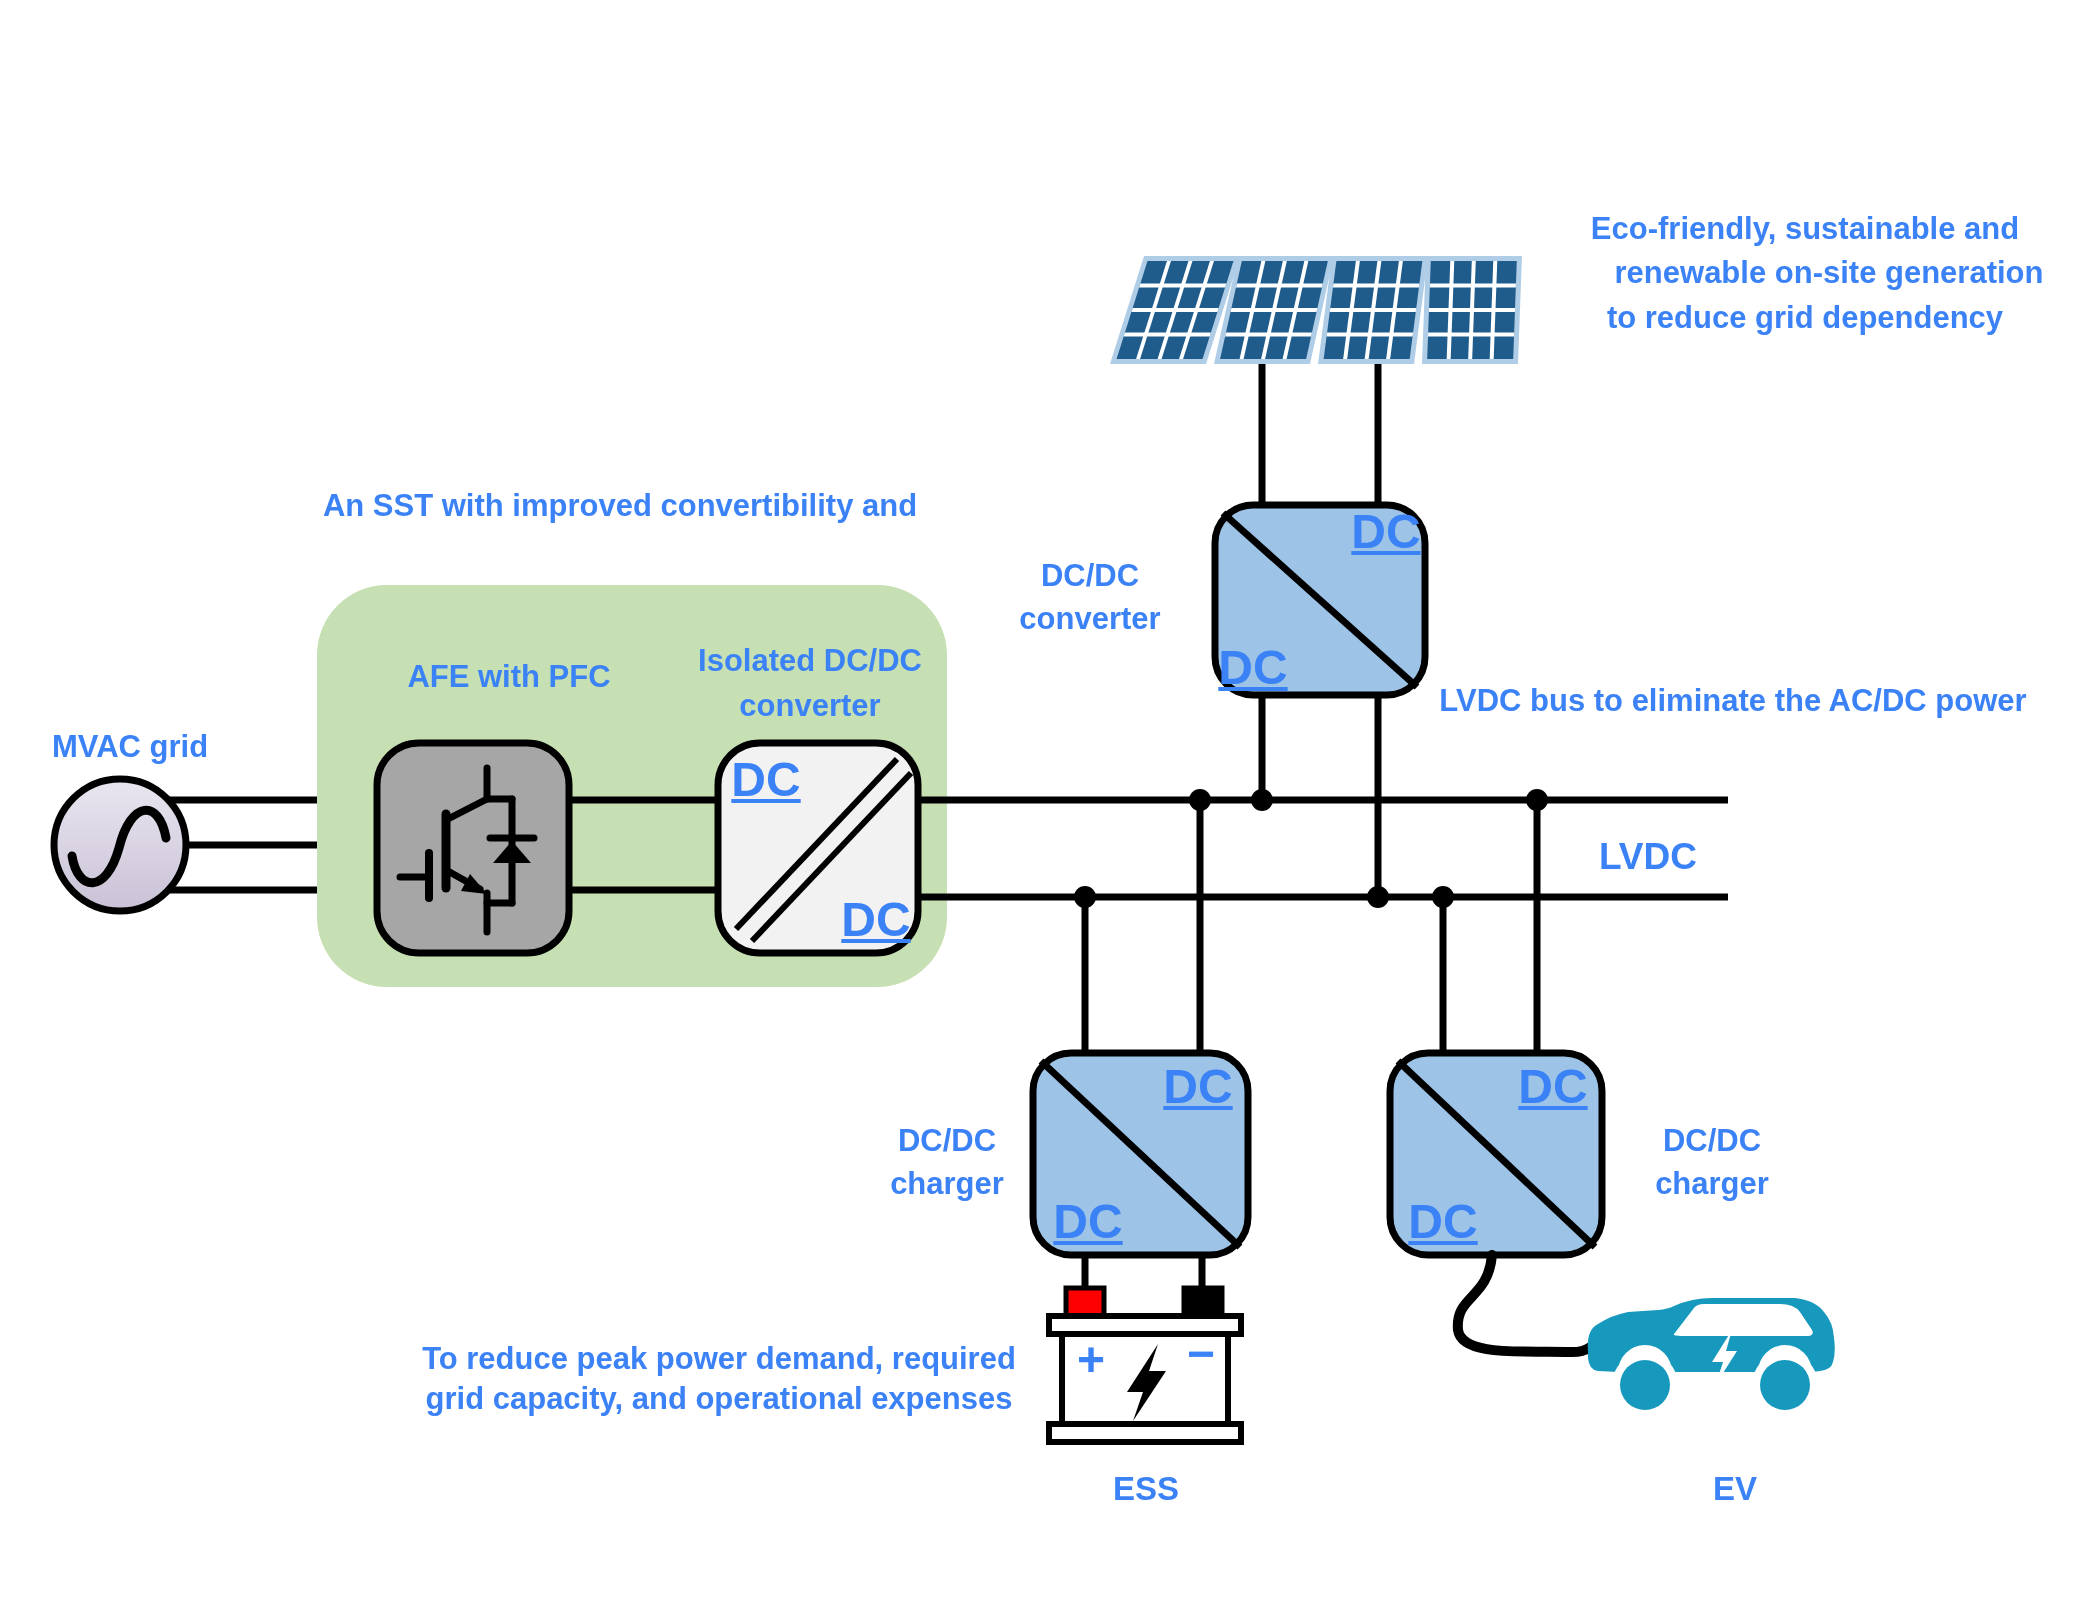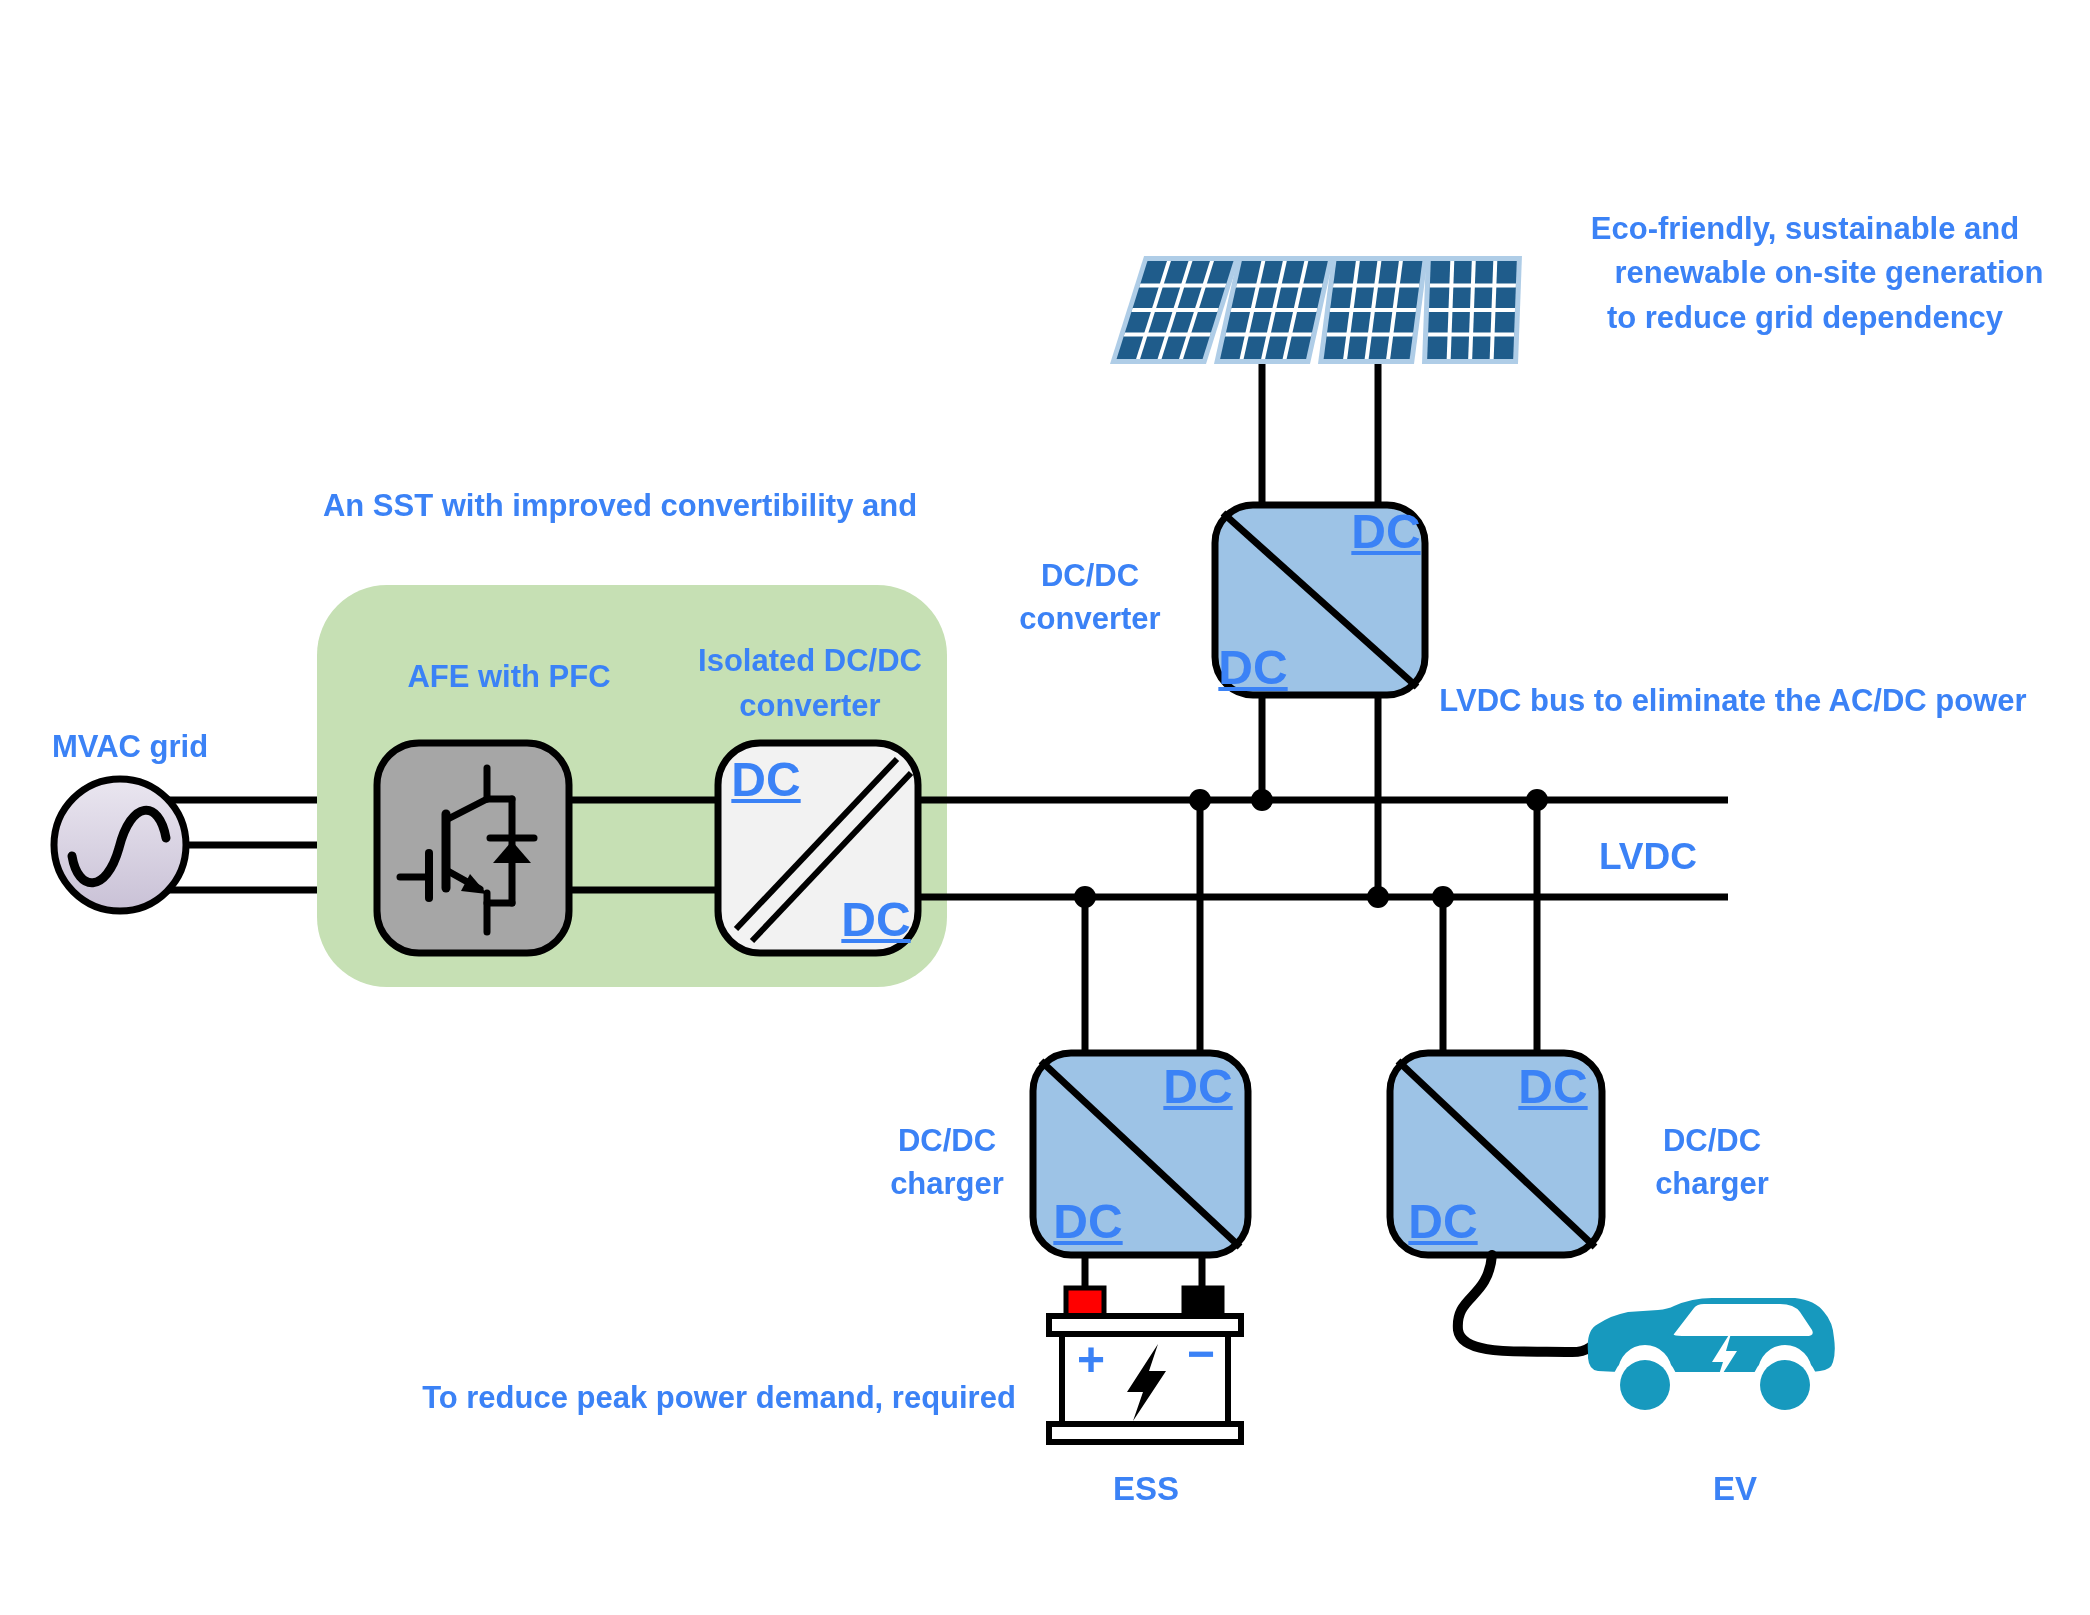--- a/index.html
+++ b/index.html
@@ -240,21 +240,22 @@
 
 <div class="lbl note" style="left:947px;top:1140px;">DC/DC</div>
 <div class="lbl note" style="left:947px;top:1183px;">charger</div>
 <div class="lbl dc" style="left:1198px;top:1087px;">DC</div>
 <div class="lbl dc" style="left:1088px;top:1222px;">DC</div>
 
 <div class="lbl term" style="left:1091px;top:1360px;">+</div>
 <div class="lbl term" style="left:1201px;top:1354px;">−</div>
 <div class="lbl namelbl" style="left:1146px;top:1488px;">ESS</div>
 
-<div class="lbl note" style="left:719px;top:1358px;margin-top:39px;">To reduce peak power demand, required</div>
+<div class="lbl note" style="left:719px;top:1358px;">To reduce peak power demand, required</div>
+<div class="lbl note" style="left:719px;top:1398px;">grid capacity, and operational expenses</div>
 
 <div class="lbl note" style="left:1712px;top:1140px;">DC/DC</div>
 <div class="lbl note" style="left:1712px;top:1183px;">charger</div>
 <div class="lbl dc" style="left:1553px;top:1087px;">DC</div>
 <div class="lbl dc" style="left:1443px;top:1222px;">DC</div>
 <div class="lbl namelbl" style="left:1735px;top:1488px;">EV</div>
 
 </div>
 
 </body></html>

